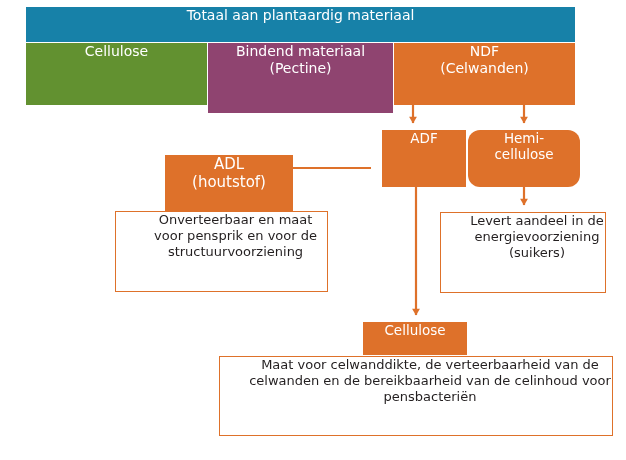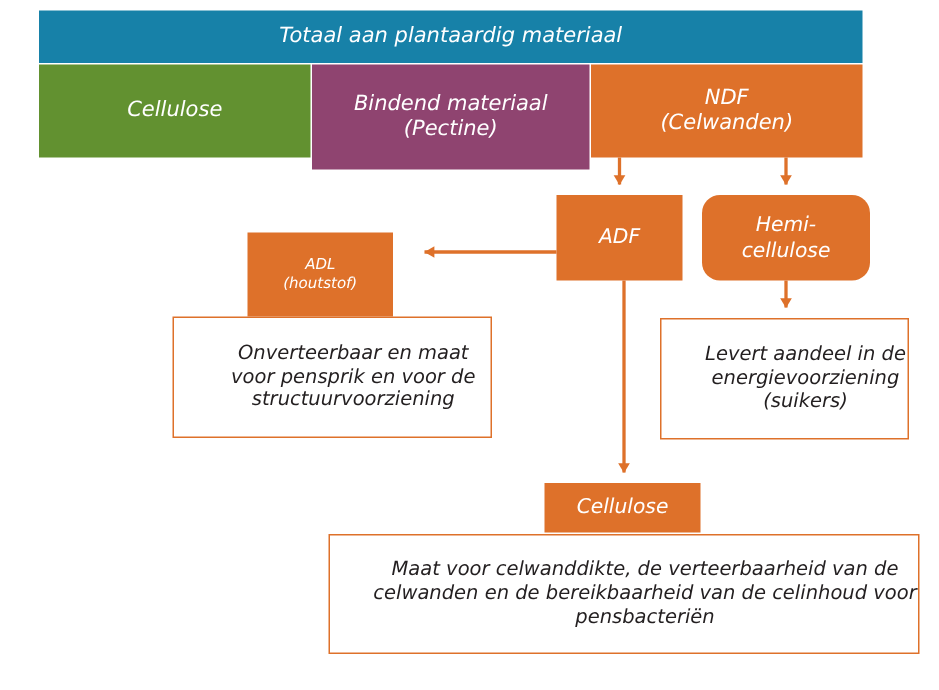--- a/index.html
+++ b/index.html
@@ -14,25 +14,24 @@
     position: relative;
     width: 626px;
     height: 460px;
     background: #ffffff;
     overflow: hidden;
   }
   .box {
     position: absolute;
     box-sizing: border-box;
     display: flex;
-    align-items: center;
+    align-items: flex-start;
     justify-content: center;
     text-align: center;
     line-height: 1.22;
-    font-style: italic;
   }
   .filled {
     color: #ffffff;
   }
   .white-box {
     background: #ffffff;
     border: 1.6px solid #DE712A;
     color: #231f20;
     padding-left: 28px;
   }
@@ -64,43 +63,43 @@
   #bar-ndf {
     left: 394px;
     top: 43px;
     width: 181px;
     height: 62px;
     background: #DE712A;
     font-size: 14px;
   }
   
   #box-adf {
-    left: 371px;
+    left: 382px;
     top: 130px;
     width: 84px;
     height: 57px;
     background: #DE712A;
     font-size: 13.5px;
   }
   #box-hemi {
     left: 468px;
     top: 130px;
     width: 112px;
     height: 57px;
     background: #DE712A;
     font-size: 13.5px;
     border-radius: 12px;
   }
   #box-adl {
     left: 165px;
     top: 155px;
-    width: 97px;
+    width: 128px;
     height: 57px;
     background: #DE712A;
-    font-size: 10px;
+    font-size: 15px;
   }
   #box-cellulose {
     left: 363px;
     top: 322px;
     width: 104px;
     height: 33px;
     background: #DE712A;
     font-size: 13.5px;
   }
   

